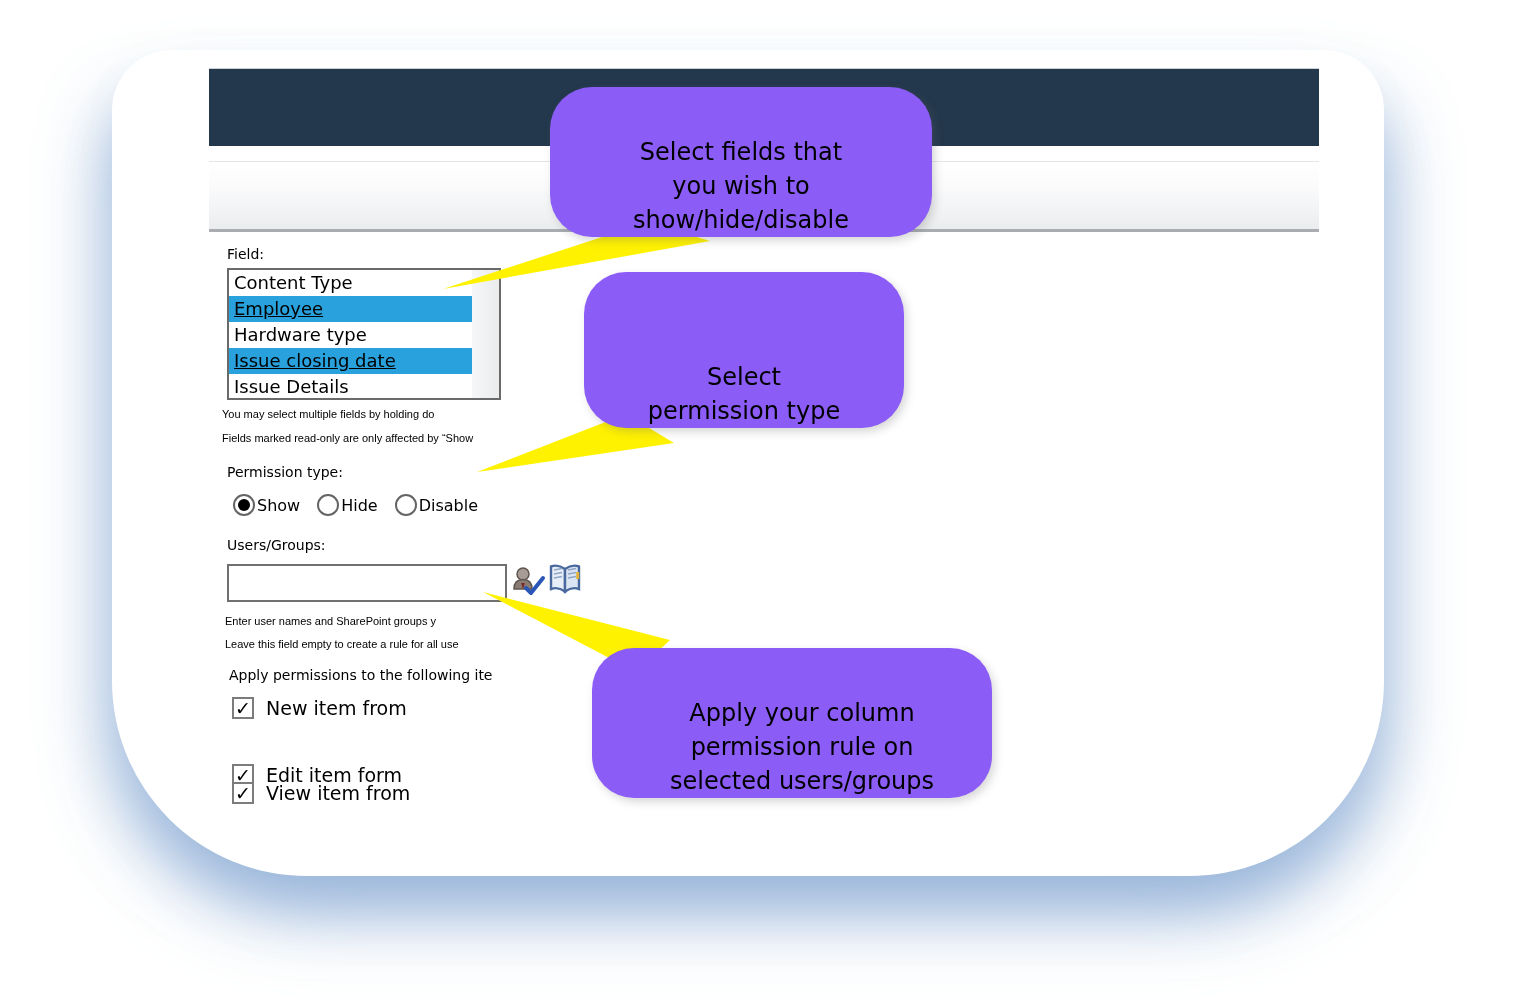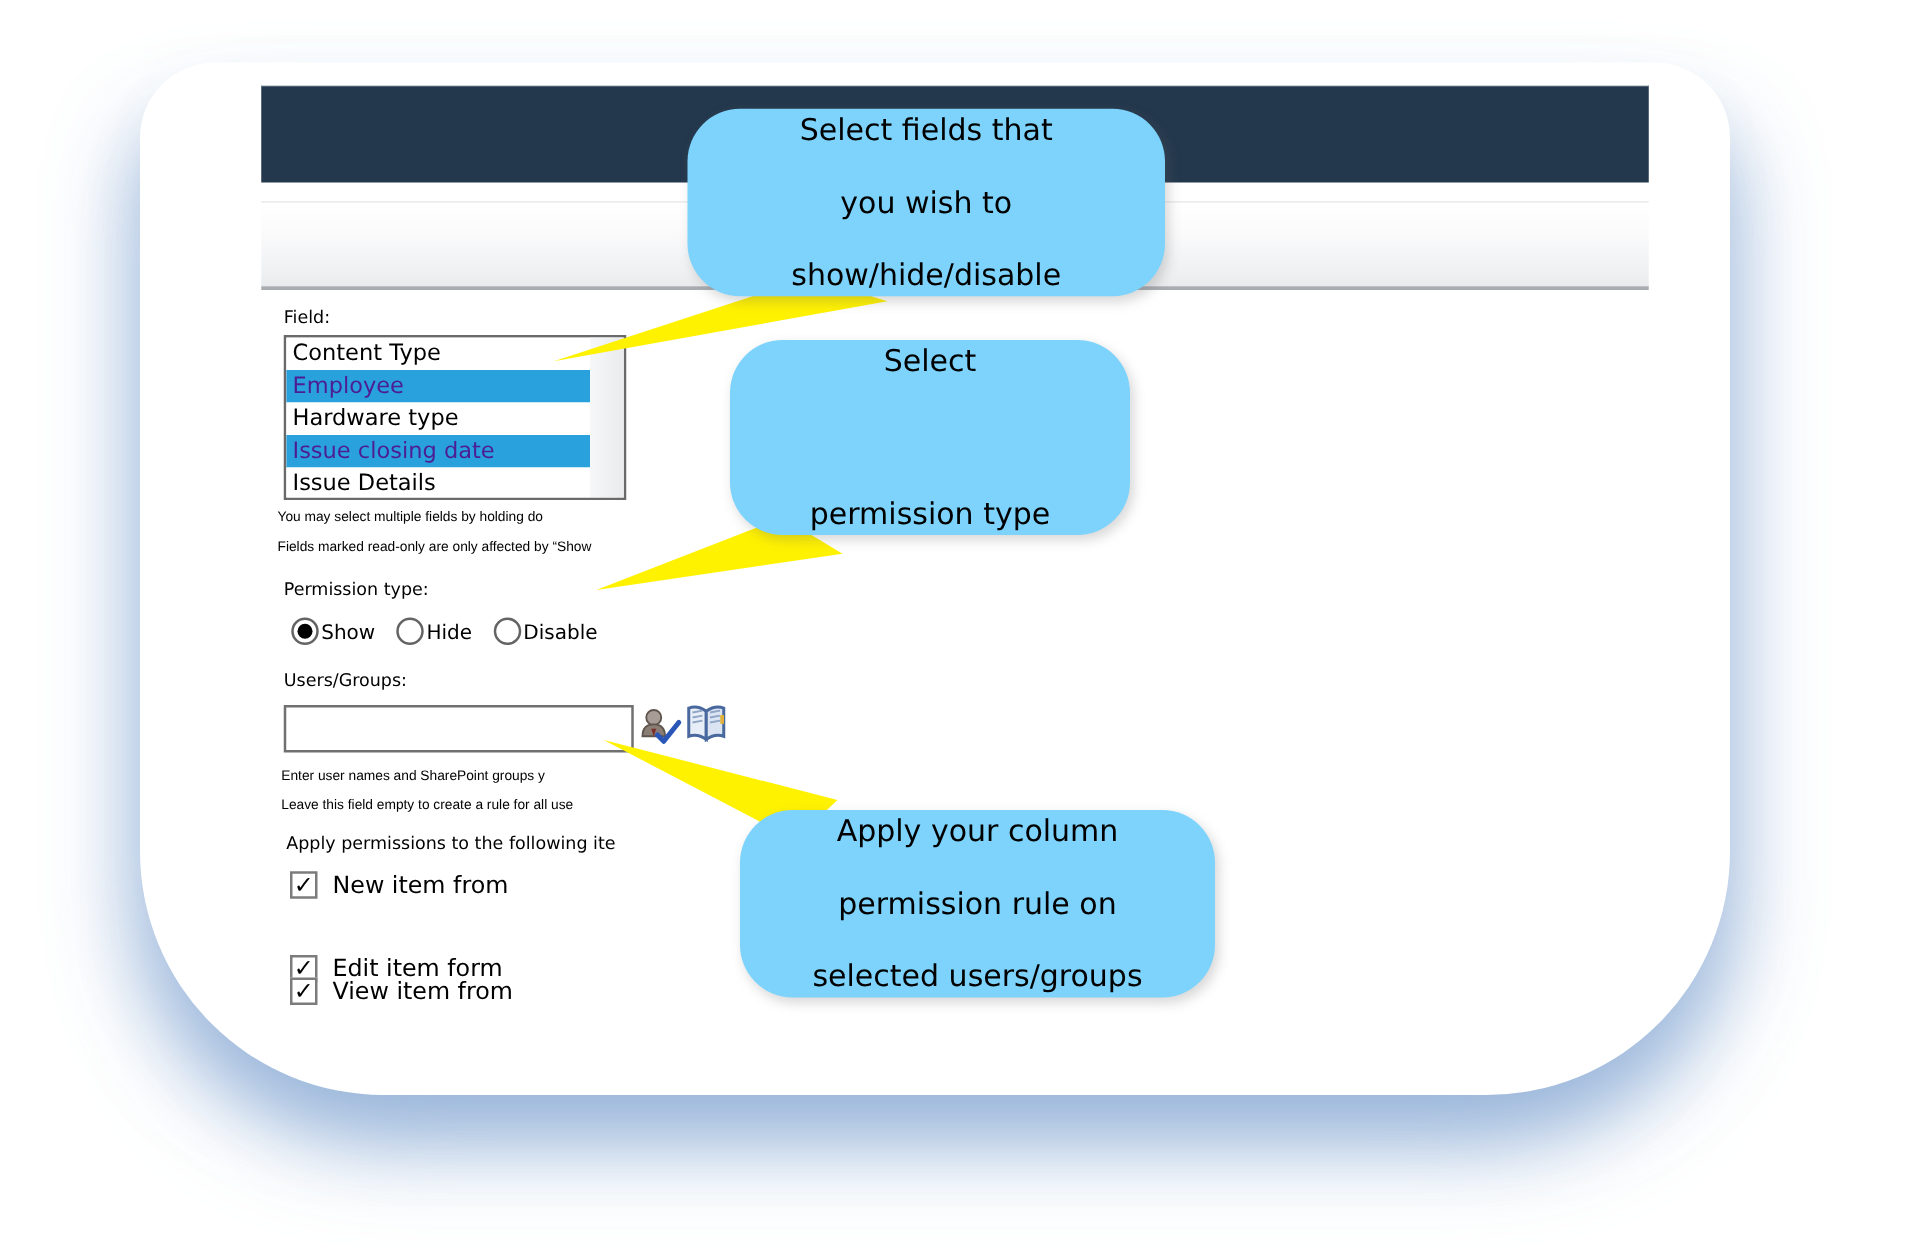--- a/index.html
+++ b/index.html
@@ -20,21 +20,21 @@
            border-top:1px solid #e4e6e9;border-bottom:3px solid #a9adb2;}
 
   .lbl{position:absolute;font-size:14px;line-height:22px;}
 
   
   .listbox{position:absolute;left:227px;top:268px;width:274px;height:132px;box-sizing:border-box;
            background:#fff;border:2px solid #6a6a6a;}
   .lb-rows{position:absolute;left:0;top:0;right:27px;bottom:0;overflow:hidden;}
   .lb-item{height:26px;line-height:25px;font-size:18px;padding-left:5px;white-space:nowrap;
            background:#fff;color:#000;}
-  .lb-item.selected{background:#29a1dc;color:#4c1d95;}
+  .lb-item.selected{background:#29a1dc;color:#000000;text-decoration:underline;}
   .lb-partial{height:5px;background:#29a1dc;}
   .lb-scroll{position:absolute;top:0;right:0;width:27px;height:100%;
              background:linear-gradient(90deg,#f6f7f8,#e9ebed);}
 
   .help{position:absolute;font-family:"Liberation Sans",sans-serif;font-size:11px;
         line-height:23px;white-space:pre;}
 
   
   .radio-row{position:absolute;left:233px;top:494px;display:flex;align-items:center;}
   .radio-opt{display:flex;align-items:center;margin-right:17px;}
@@ -53,28 +53,28 @@
   
   .chk-row{position:absolute;left:232px;display:flex;align-items:center;}
   .chk{width:22px;height:22px;border:2px solid #7c7c7c;background:#fff;box-sizing:border-box;
        position:relative;flex:0 0 auto;}
   .chk.checked::after{content:"✓";position:absolute;left:1px;top:-2px;font-size:19px;
        font-weight:bold;color:#000;}
   .chk-lbl{font-size:19px;margin-left:12px;white-space:nowrap;}
 
   
   .tails{position:absolute;left:0;top:0;pointer-events:none;}
-  .callout{position:absolute;background:#7dd3fc;border-radius:42px;text-align:center;
-           display:flex;flex-direction:column;justify-content:space-between;
+  .callout{position:absolute;background:#8b5cf6;border-radius:42px;text-align:center;
+           display:flex;flex-direction:column;justify-content:flex-end;
            font-size:24px;line-height:34px;color:#000;
            box-shadow:3px 4px 9px rgba(100,100,100,.25);}
   .callout div{white-space:nowrap;}
   #callout-1{left:550px;top:87px;width:382px;height:150px;}
   #callout-2{left:584px;top:272px;width:320px;height:156px;}
-  #callout-3{left:592px;top:648px;width:380px;height:150px;}
+  #callout-3{left:592px;top:648px;width:380px;height:150px;padding-left:20px;}
 </style>
 </head>
 <body>
 
 <div class="page">
 
   <div class="card"></div>
   <div class="navy-bar"></div>
   <div class="sub-bar"></div>
 

